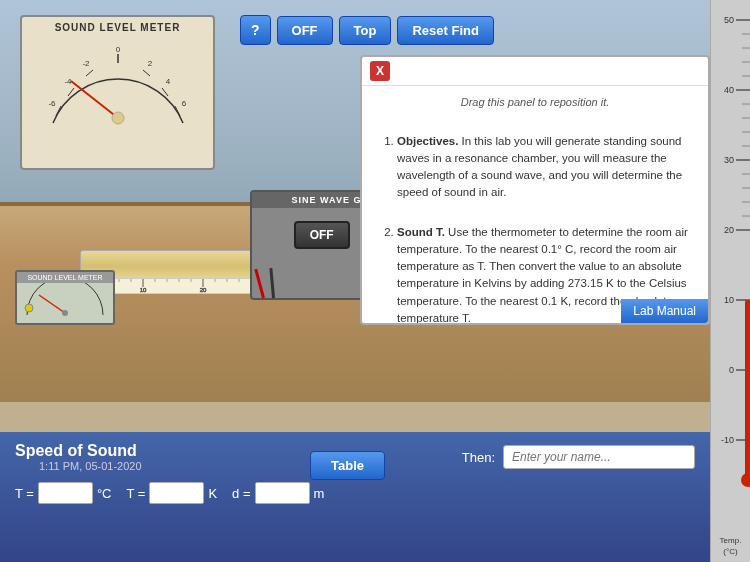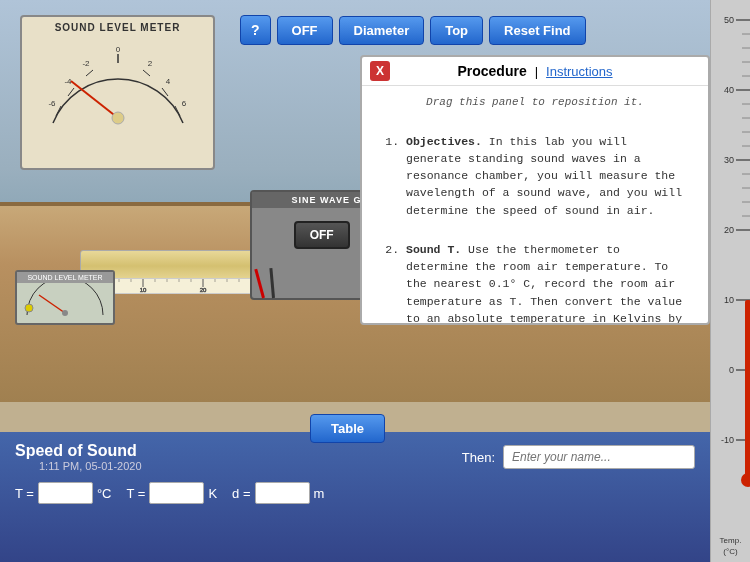--- a/index.html
+++ b/index.html
@@ -210,27 +210,26 @@
       display: flex;
       align-items: center;
       justify-content: center;
     }
     #procedure-title-area {
       display: flex;
       gap: 8px;
       align-items: center;
     }
     #procedure-body {
-      padding: 8px 24px;
+      padding: 8px 15px;
       font-size: 11.5px;
       line-height: 1.5;
       overflow-y: auto;
       flex: 1;
       color: #333;
-      font-family: Liberation Mono, monospace;
     }
     #procedure-body .drag-note {
       font-style: italic;
       text-align: center;
       color: #555;
       margin-bottom: 8px;
       font-size: 11px;
     }
     #procedure-body ol {
       padding-left: 20px;
@@ -344,21 +343,21 @@
       align-items: center;
       gap: 20px;
       margin-top: 8px;
       font-size: 12px;
       color: white;
     }
 
     
     #table-btn-wrapper {
       position: absolute;
-      top: 414px;
+      top: 451px;
       left: 310px;
       z-index: 16;
     }
     #table-btn {
       background: linear-gradient(180deg, #5599ee, #2266cc);
       color: white;
       border: 1px solid #1144aa;
       border-radius: 4px;
       padding: 6px 20px;
       font-size: 13px;
@@ -405,21 +404,20 @@
 
 <div id="lab-area">
 
   <div id="table"></div>
 
   <div id="floor"></div>
 
   <div id="toolbar">
     <button class="toolbar-btn question">?</button>
     <button class="toolbar-btn">OFF</button>
-    <button class="toolbar-btn">Diameter</button>
     <button class="toolbar-btn">Top</button>
     <button class="toolbar-btn">Reset Find</button>
   </div>
 
   <div id="sound-meter-device">
     <div id="sound-meter-label">SOUND LEVEL METER</div>
     <div id="sound-meter-dial">
       <svg id="sound-meter-arc" viewBox="0 0 160 90" xmlns="http://www.w3.org/2000/svg">
 
         <rect width="160" height="90" fill="#e8e0c8"></rect>
@@ -523,41 +521,37 @@
       <path d="M 10 32 A 35 35 0 0 1 86 32" fill="none" stroke="#333" stroke-width="1"></path>
       <line x1="48" y1="30" x2="22" y2="12" stroke="#cc2200" stroke-width="1.5"></line>
       <circle cx="48" cy="30" r="3" fill="#888"></circle>
       <circle cx="12" cy="25" r="4" fill="#ddcc00" stroke="#888" stroke-width="1"></circle>
     </svg>
   </div>
 
   <div id="procedure-panel">
     <div id="procedure-header">
       <button id="procedure-close">X</button>
-      <div id="procedure-title-area">
-        <span style="font-weight:bold;font-size:14px;">Procedure</span>
-        <span>|</span>
-        <a href="#">Instructions</a>
-      </div>
       <div style="width:20px;"></div>
     </div>
     <div id="procedure-body">
       <div class="drag-note">Drag this panel to reposition it.</div>
       <ol>
         <li>
           <strong>Objectives.</strong><span> In this lab you will generate standing sound waves in a resonance chamber, you will measure the wavelength of a sound wave, and you will determine the speed of sound in air.</span>
         </li>
         <li>
           <strong>Sound T.</strong><span> Use the thermometer to determine the room air temperature. To the nearest 0.1° C, record the room air temperature as T. Then convert the value to an absolute temperature in Kelvins by adding 273.15 K to the Celsius temperature. To the nearest 0.1 K, record the absolute temperature T.</span>
         </li>
         <li>
           <strong>Manual d.</strong><span> A 1-meter long transparent plastic tube will be used as a</span>
         </li>
       </ol>
     </div>
+    <button id="lab-manual-btn">Lab Manual</button>
   </div>
 
   <div id="table-btn-wrapper">
     <button id="table-btn">Table</button>
   </div>
 
   <div id="bottom-panel">
     <div id="bottom-top-row">
       <div id="speed-info">
         <h2>Speed of Sound</h2>

